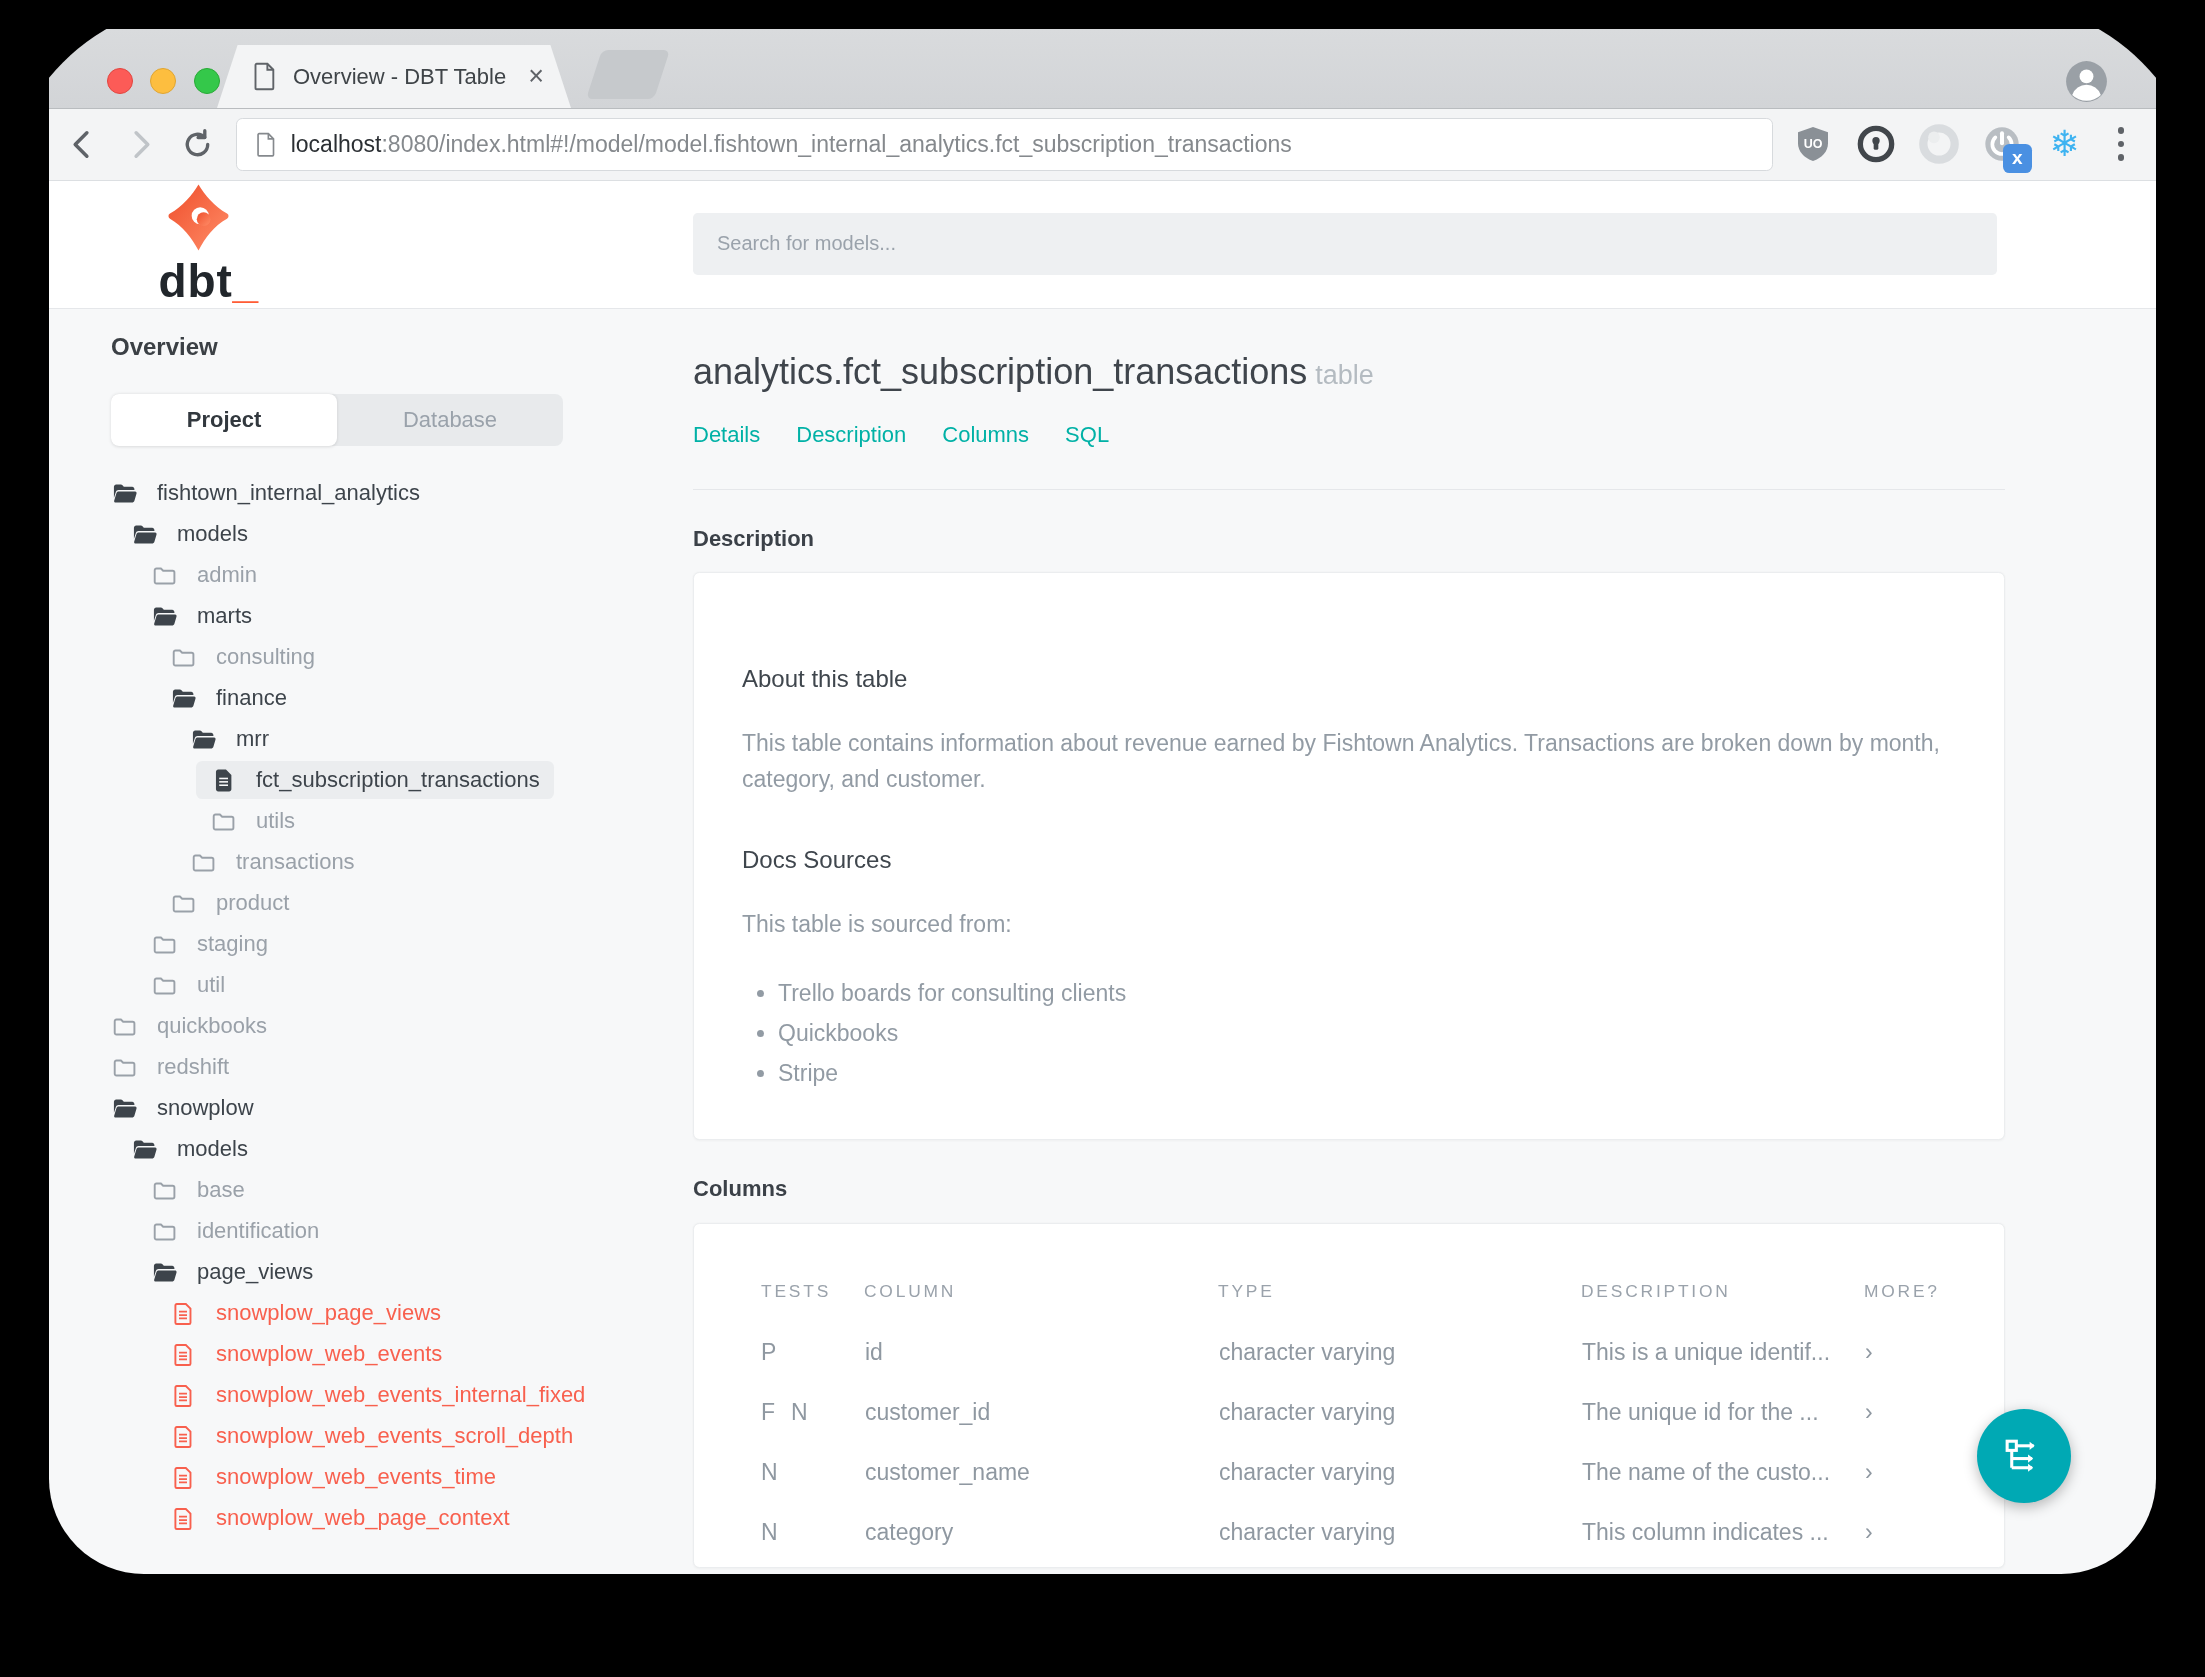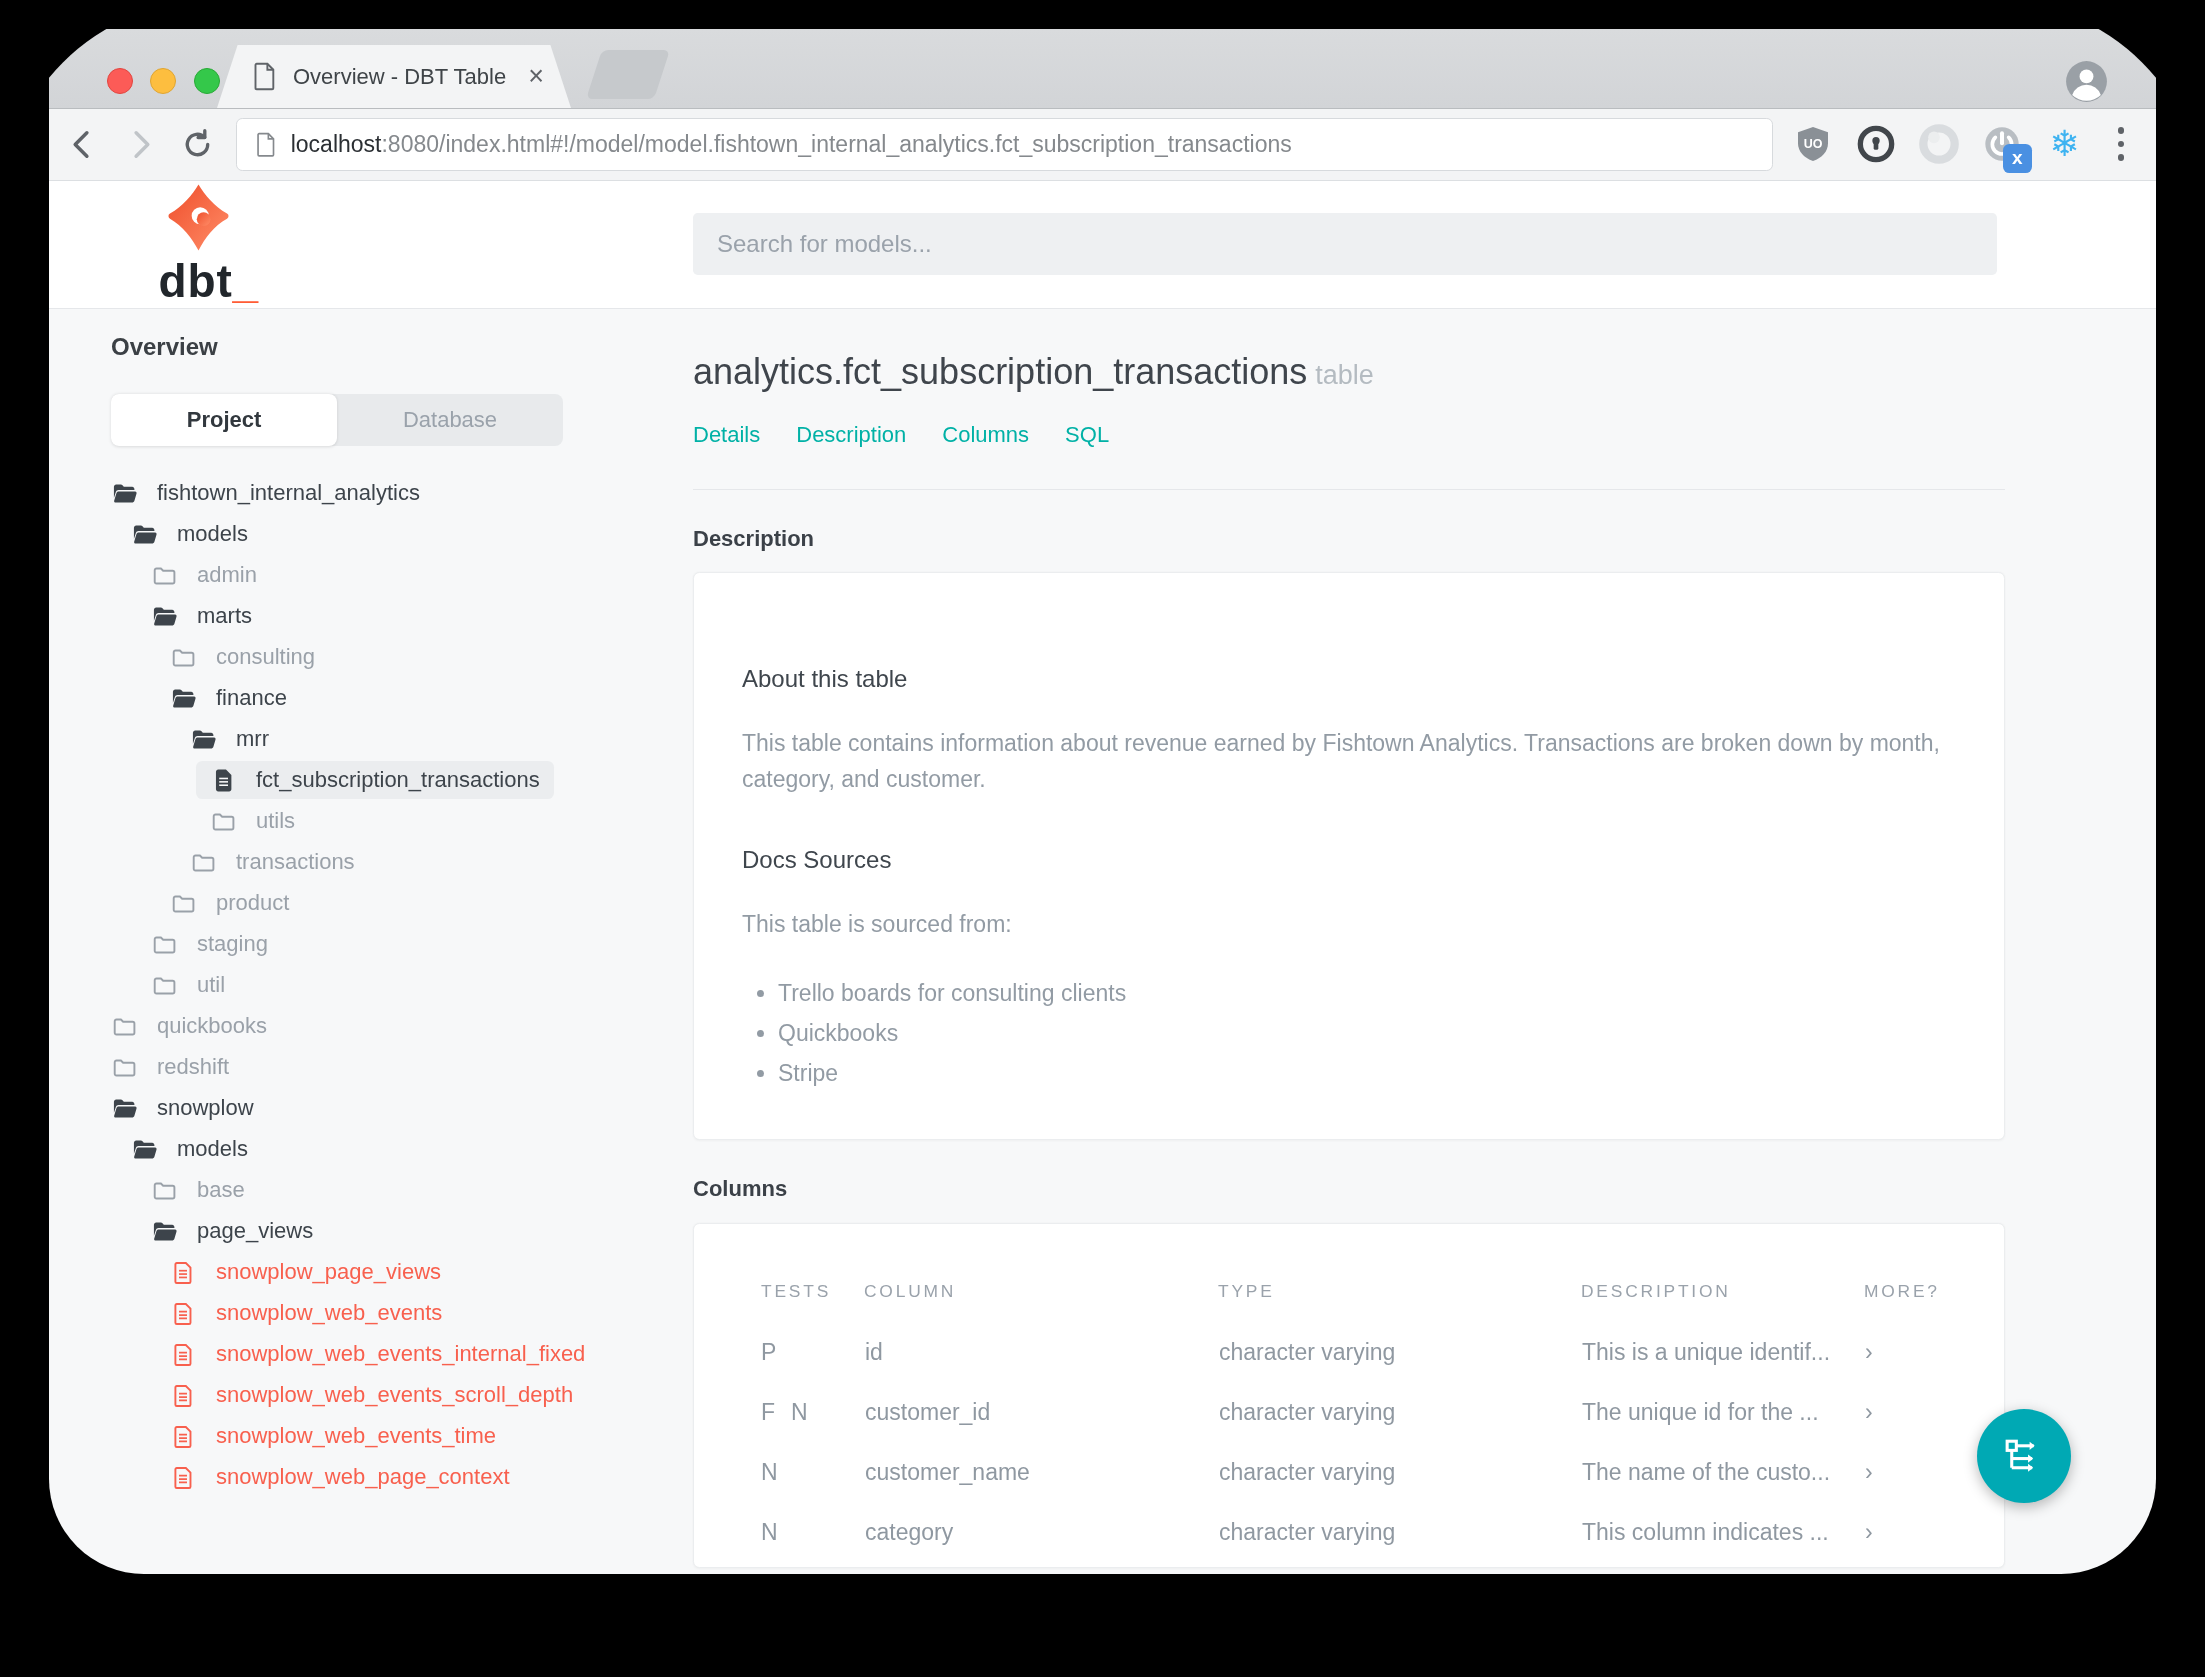--- a/index.html
+++ b/index.html
@@ -46,21 +46,21 @@
               border-radius:6.3px;color:#fff;font-size:19px;font-weight:bold;display:flex;
               align-items:center;justify-content:center;}
 
   
   .appheader{height:127px;background:#fff;border-bottom:0.8px solid #e5e7ea;display:flex;
              align-items:center;position:relative;}
   .logo{display:flex;align-items:center;margin-left:89px;flex-direction:column;}
   .wordmark{font-size:46px;font-weight:bold;color:#21262b;letter-spacing:0.8px;margin-left:20.6px;}
   .wordmark .cursor{color:#ff5c35;font-weight:bold;}
   .search{position:absolute;left:644px;top:32px;width:1304px;height:62px;background:#eef0f2;
-          border:none;border-radius:4.8px;font-size:24px;color:#3d444b;padding:0 24px;
+          border:none;border-radius:4.8px;font-size:20px;color:#3d444b;padding:0 24px;
           box-sizing:border-box;font-family:"Liberation Sans",sans-serif;}
   .search::placeholder{color:#9aa2ab;}
 
   
   .content{display:flex;height:1267px;}
   .sidebar{width:644px;flex:none;padding:24px 0 0 62px;box-sizing:border-box;}
   .overview{font-size:24px;font-weight:bold;color:#3b4045;}
   .segmented{margin-top:33px;width:452px;height:52px;background:#e8eaec;border-radius:8px;
              display:flex;padding:0;box-sizing:border-box;}
   .seg{flex:1;display:flex;align-items:center;justify-content:center;font-size:22px;cursor:pointer;}
@@ -379,20 +379,28 @@
           </div>
           <div class="tree-row" style="padding-left: 40px;">
             <span class="pill tone-muted">
               <svg class="ti" viewBox="0 0 24 24">
                 <path fill="none" stroke="currentColor" stroke-width="1.7" d="M3.3 7.4c0-.9.7-1.6 1.6-1.6h3.9l2 2h8.4c.9 0 1.6.7 1.6 1.6v8.1c0 .9-.7 1.6-1.6 1.6H4.9c-.9 0-1.6-.7-1.6-1.6z"></path>
               </svg>
               <span class="tlabel">base</span>
             </span>
           </div>
           <div class="tree-row" style="padding-left: 40px;">
+            <span class="pill tone-muted">
+              <svg class="ti" viewBox="0 0 24 24">
+                <path fill="none" stroke="currentColor" stroke-width="1.7" d="M3.3 7.4c0-.9.7-1.6 1.6-1.6h3.9l2 2h8.4c.9 0 1.6.7 1.6 1.6v8.1c0 .9-.7 1.6-1.6 1.6H4.9c-.9 0-1.6-.7-1.6-1.6z"></path>
+              </svg>
+              <span class="tlabel">identification</span>
+            </span>
+          </div>
+          <div class="tree-row" style="padding-left: 40px;">
             <span class="pill tone-dark">
               <svg class="ti" viewBox="0 0 24 24">
                 <path fill="currentColor" d="M2.6 6.1C2.6 5 3.5 4.1 4.6 4.1h4.2c.5 0 1 .2 1.4.6l1.2 1.2h7.4c1.1 0 2 .9 2 2v1H6.7c-1.1 0-2.1.7-2.4 1.8l-1.7 5.4z"></path>
                 <path fill="currentColor" d="M6.8 10.3h14.7c.8 0 1.4.8 1.2 1.6l-1.9 6.5c-.3 1-1.2 1.6-2.2 1.6H4c-.8 0-1.4-.8-1.2-1.6l2-6.6c.3-.9 1.1-1.5 2-1.5z"></path>
               </svg>
               <span class="tlabel">page_views</span>
             </span>
           </div>
           <div class="tree-row" style="padding-left: 59px;">
             <span class="pill tone-red">

